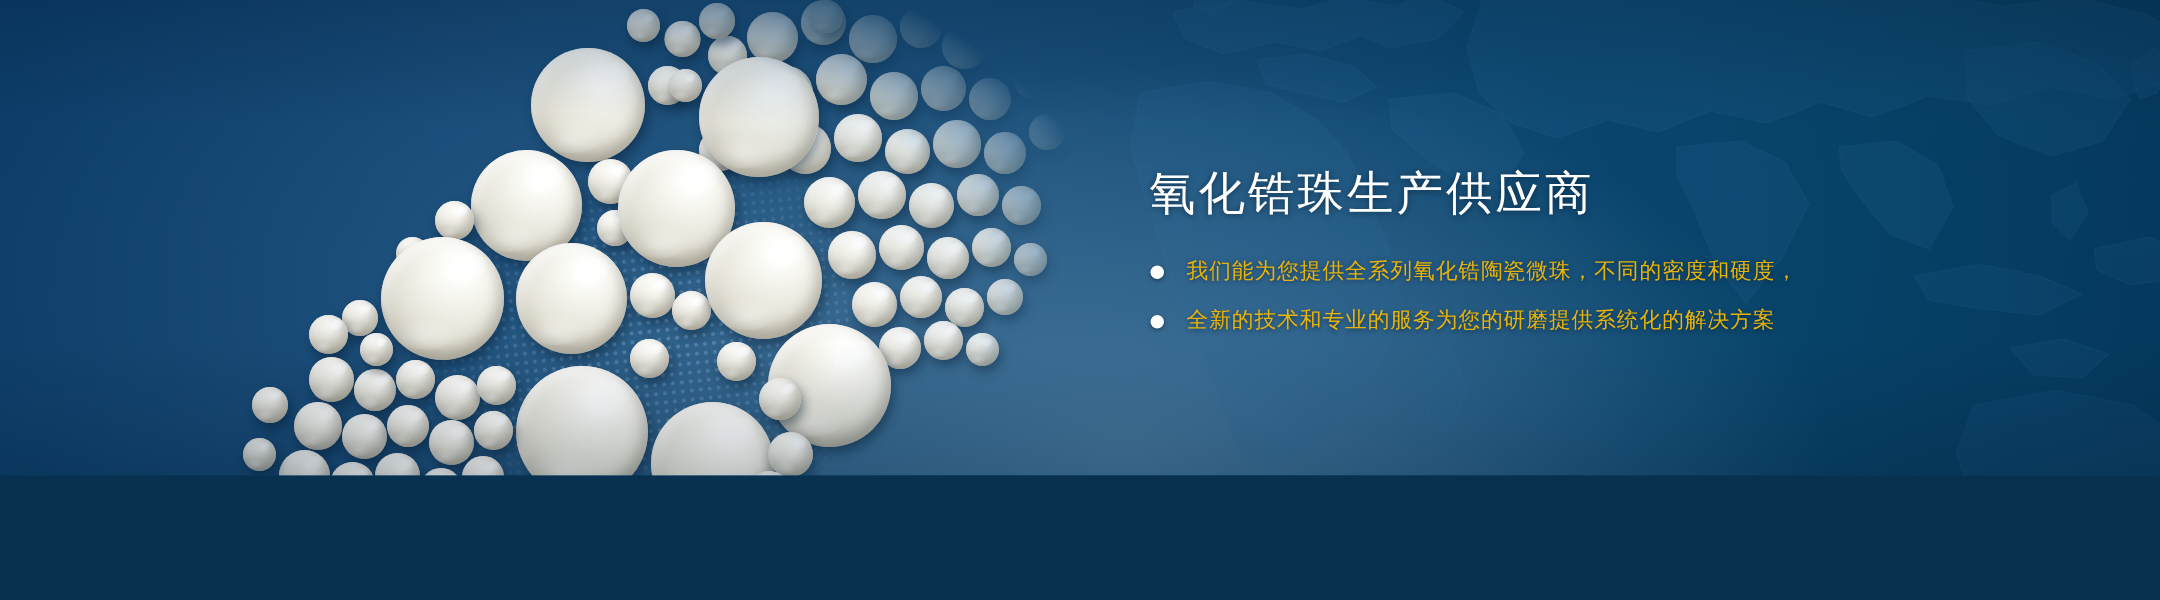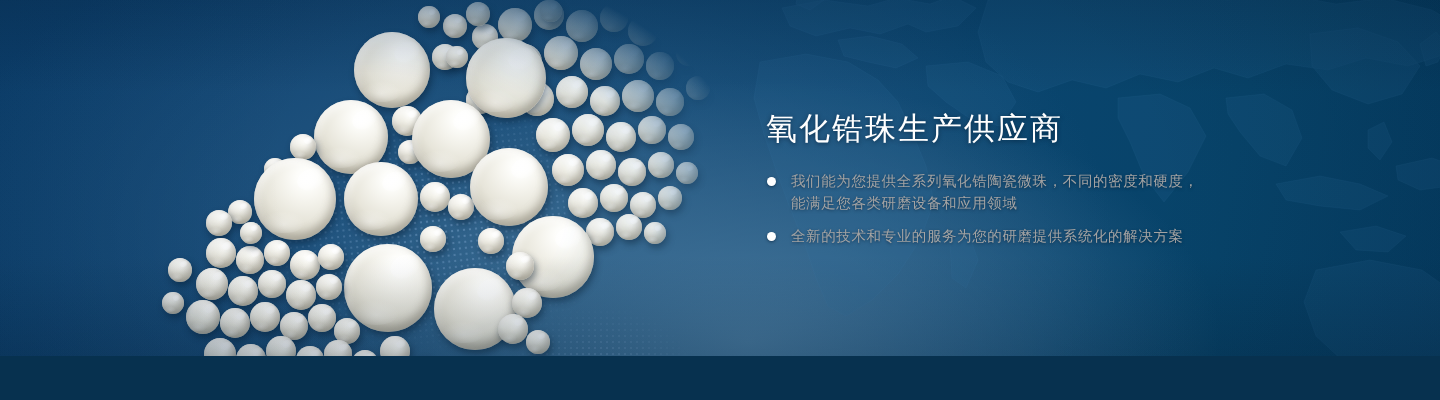--- a/index.html
+++ b/index.html
@@ -1,21 +1,21 @@
 <!DOCTYPE html>
 <html><head>
 <meta charset="utf-8">
 <style>
   html,body{margin:0;padding:0;background:#07314f;}
   *{box-sizing:border-box;}
 
   .banner{
     position:relative;
     width:1440px;
-    height:356px;
+    height:317px;
     overflow:hidden;
     font-family:"Liberation Sans","DejaVu Sans",sans-serif;
     background:#0b4069;
   }
 
   
   .bg-base{
     position:absolute;inset:0;
     background:
       radial-gradient(ellipse 760px 420px at 52% 96%, #44759a 0%, rgba(68,117,154,0) 62%),
@@ -125,21 +125,21 @@
     top:170px;left:1px;
     margin:0;padding:0;
     list-style:none;
   }
   .bullet{
     position:relative;
     padding-left:24px;
     margin-bottom:11px;
     font-size:14.5px;
     line-height:22px;
-    color:#a3a3a3;
+    color:#eab308;
     letter-spacing:.6px;
     text-shadow:0 1px 3px rgba(2,22,42,.55);
   }
   .bullet:last-child{margin-bottom:0;}
   .bullet .dot{
     position:absolute;
     left:0;top:7px;
     width:9px;height:9px;
     border-radius:50%;
     background:#ffffff;
@@ -331,21 +331,20 @@
 
   <div class="content">
 
     <h1 class="headline">氧化锆珠生产供应商</h1>
 
     <ul class="bullets">
 
       <li class="bullet">
         <span class="dot"></span>
         <span class="line">我们能为您提供全系列氧化锆陶瓷微珠，不同的密度和硬度，</span>
-        <span class="line">能满足您各类研磨设备和应用领域</span>
       </li>
 
       <li class="bullet">
         <span class="dot"></span>
         <span class="line">全新的技术和专业的服务为您的研磨提供系统化的解决方案</span>
       </li>
 
 
     </ul>
   </div>

